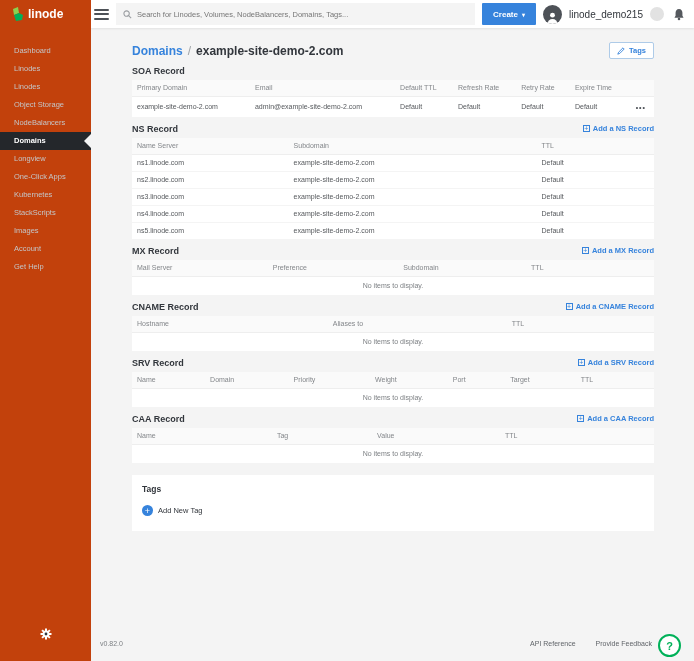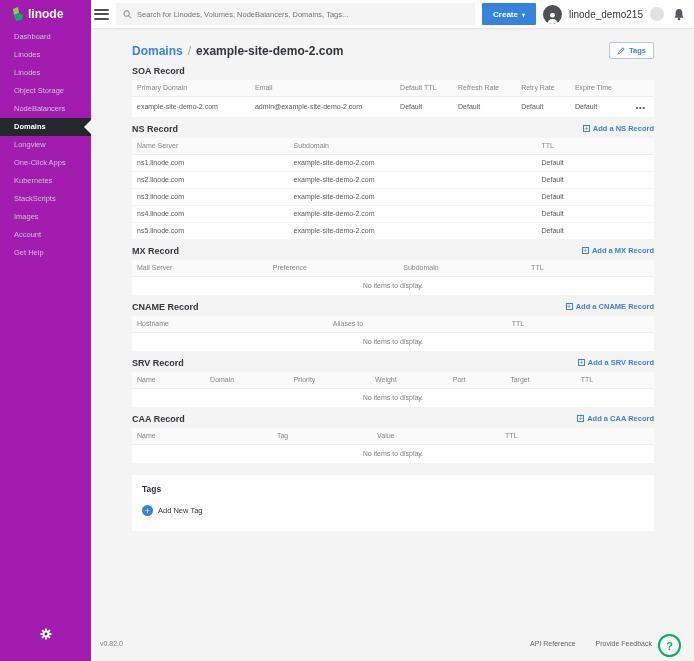--- a/index.html
+++ b/index.html
@@ -1,24 +1,24 @@
 <!DOCTYPE html>
 <html><head>
 <meta charset="utf-8">
 <style>
   * { box-sizing: border-box; margin: 0; padding: 0; }
   html,body { width:694px; height:661px; overflow:hidden; }
   body { font-family:"Liberation Sans", sans-serif; background:#f4f4f4; }
   .app { display:flex; width:694px; height:661px; }
 
   
-  .sidebar { width:91px; background:#a21caf; flex-shrink:0; position:relative; display:flex; flex-direction:column; }
+  .sidebar { width:91px; background:#c2410c; flex-shrink:0; position:relative; display:flex; flex-direction:column; }
   .logo { height:28px; display:flex; align-items:center; padding-left:12px; gap:4px; }
   .logo-text { color:#ffffff; font-size:12px; font-weight:bold; }
-  .nav { margin-top:0; }
+  .nav { margin-top:14px; }
   .nav-item { position:relative; color:#c5c6c8; font-size:7.5px; line-height:8px; padding:5px 0 5px 14px; cursor:pointer; }
   .nav-item.active { background:#24272b; color:#ffffff; font-weight:bold; }
   .nav-item.active::after { content:""; position:absolute; right:0; top:50%; transform:translateY(-50%);
     width:0; height:0; border-top:7px solid transparent; border-bottom:7px solid transparent; border-right:7px solid #f4f4f4; }
   .sidebar-gear { position:absolute; bottom:17px; left:50%; transform:translateX(-50%); cursor:pointer; }
 
   
   .right { flex:1; display:flex; flex-direction:column; background:#f4f4f4; min-width:0; }
   .topbar { height:28px; background:#ffffff; display:flex; align-items:center; padding:0 8px 0 3px; gap:7px; box-shadow:0 1px 2px rgba(0,0,0,0.08); flex-shrink:0; }
   .hamburger { width:15px; display:flex; flex-direction:column; gap:2.5px; cursor:pointer; }

